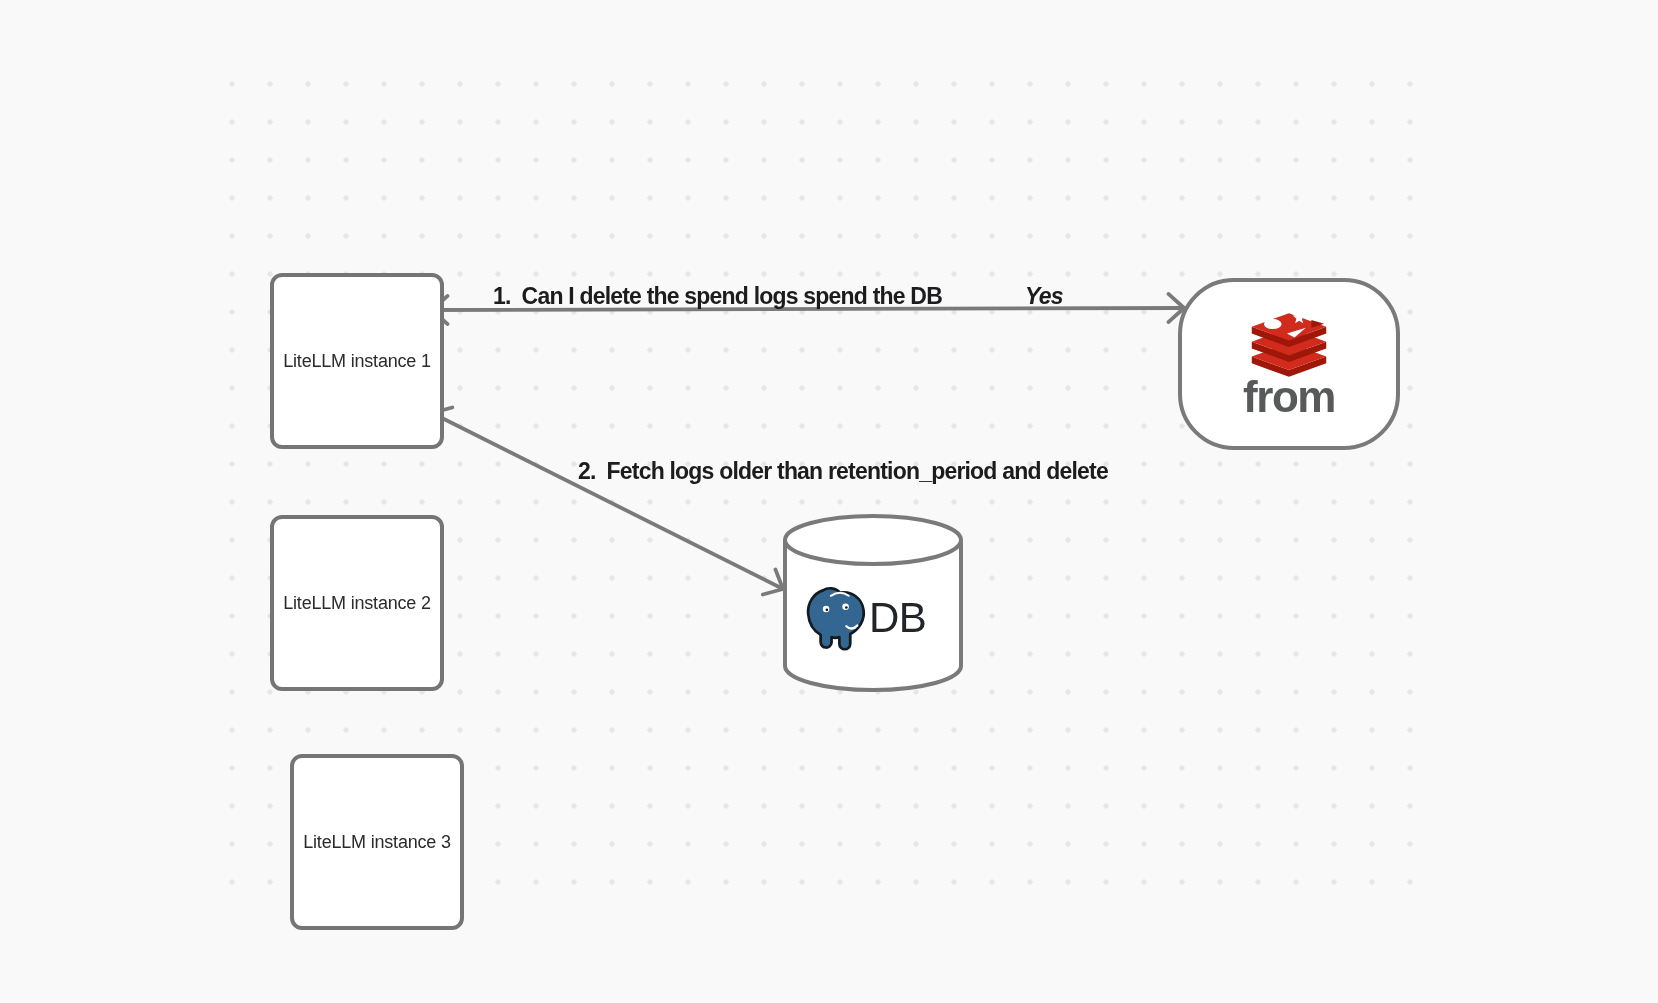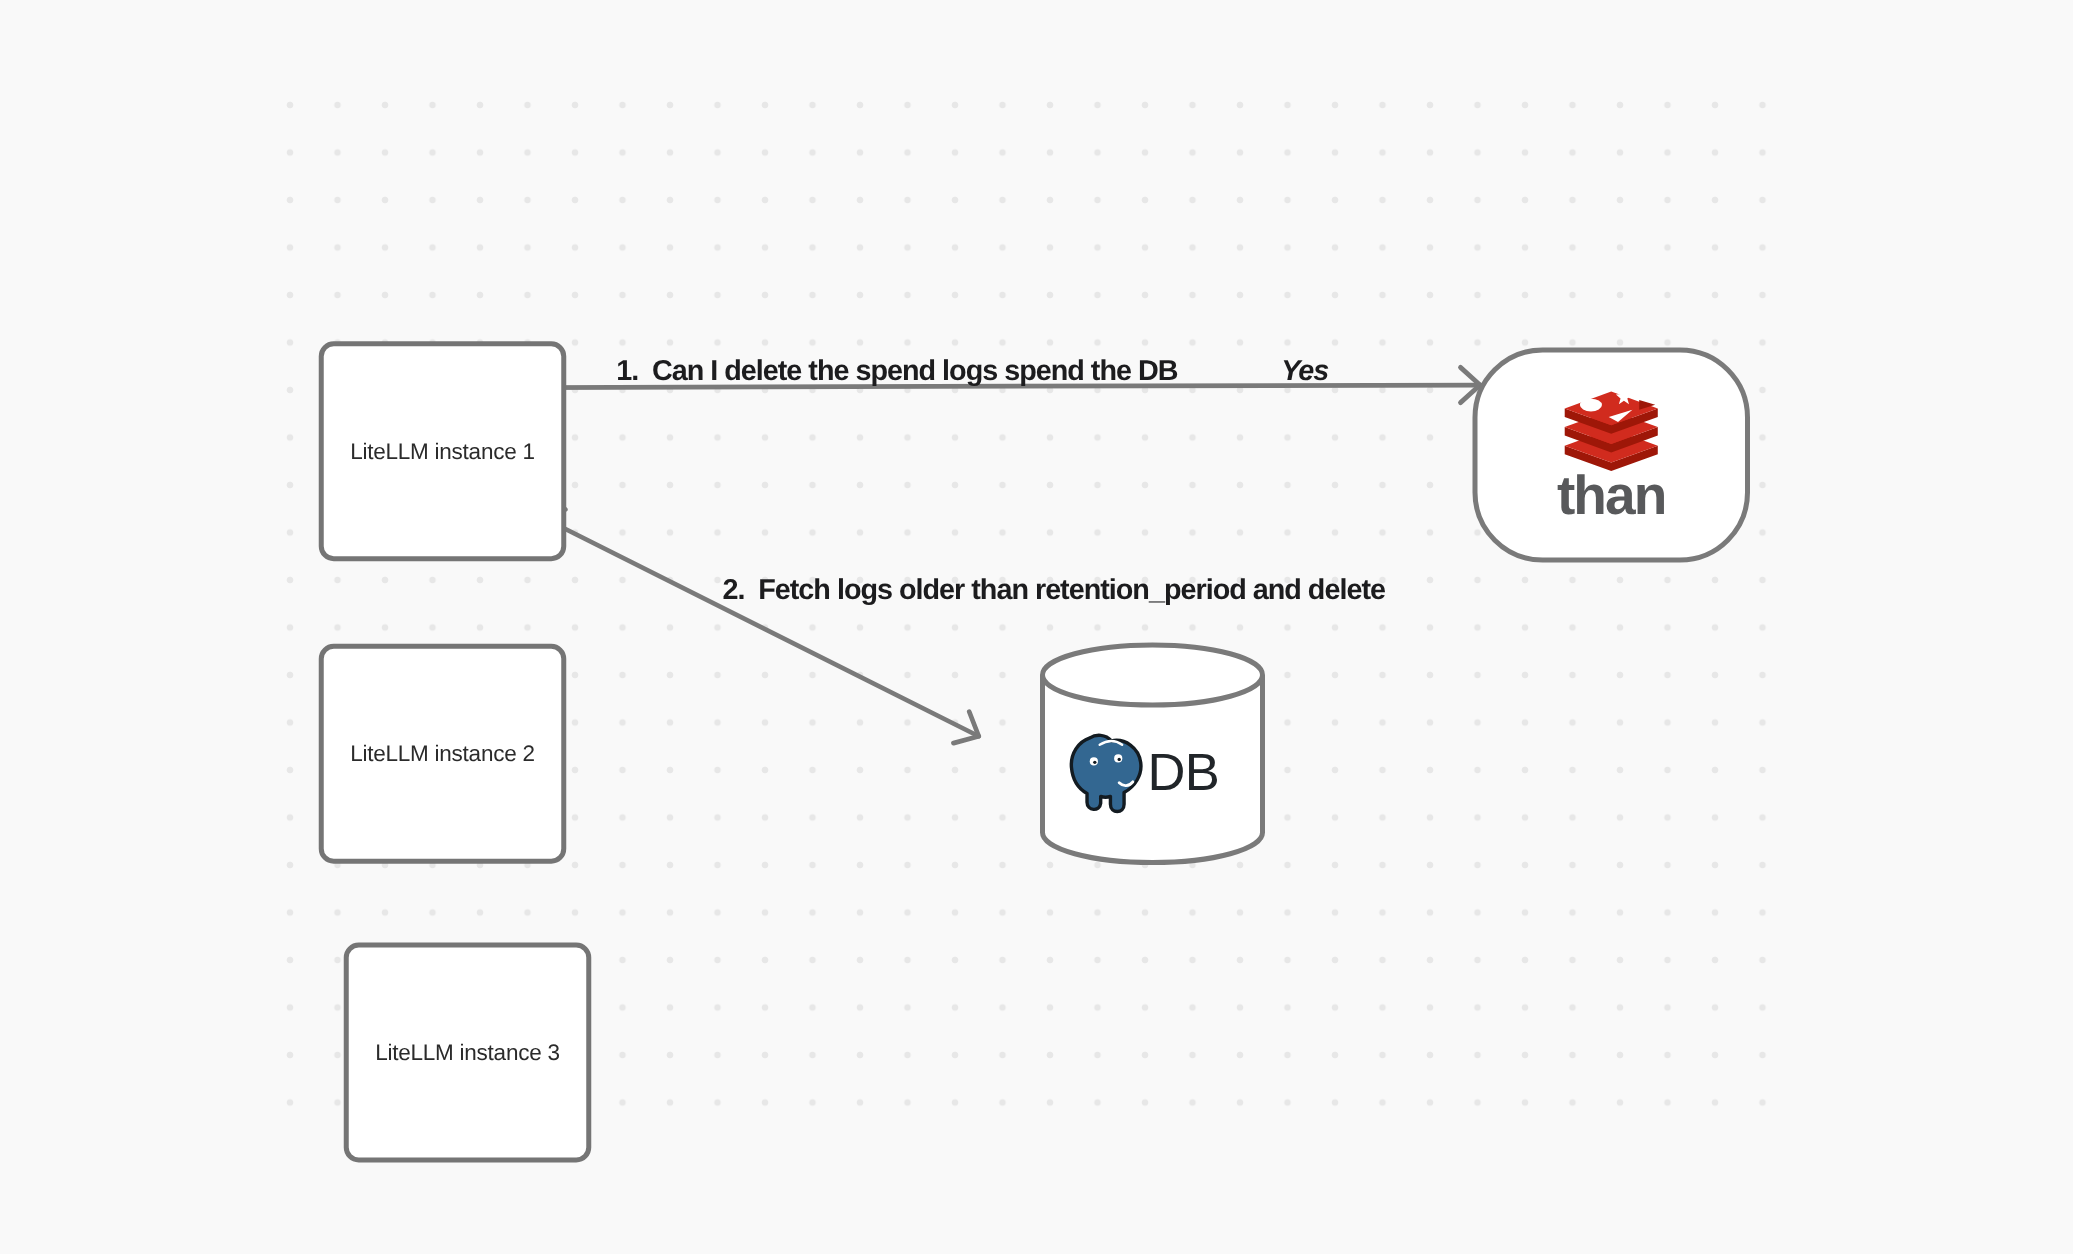--- a/index.html
+++ b/index.html
@@ -14,40 +14,40 @@
     background-image:radial-gradient(circle, #e7e7e7 2.4px, rgba(231,231,231,0) 2.9px);
     background-size:38px 38px;
     background-position:0 0;
   }
   svg.edge-layer{position:absolute;left:0;top:0;z-index:2;}
   .node{
     position:absolute;z-index:3;background:#ffffff;box-sizing:border-box;
     display:flex;align-items:center;justify-content:center;
   }
   .instance-box{
-    left:255px;width:198px;height:176px;
+    left:270px;width:174px;height:176px;
     border:4px solid #757575;border-radius:12px;
   }
   .instance-box .box-label{
     font-size:18px;color:#2b2b2b;letter-spacing:-0.2px;text-align:center;
   }
   #instance-1{top:273px;}
   #instance-2{top:515px;}
   #instance-3{top:754px;margin-left:20px;}
   .redis-node{
     left:1178px;top:278px;width:222px;height:172px;
     border:4px solid #7a7a7a;border-radius:56px;
     flex-direction:column;gap:0px;
   }
   .redis-wordmark{
     font-size:44px;font-weight:700;color:#58595b;letter-spacing:-1.5px;
     line-height:1;margin-top:-2px;
   }
   .db-node{
-    left:831px;top:513px;width:182px;height:180px;
+    left:782px;top:513px;width:182px;height:180px;
     background:transparent;border:none;
   }
   .db-node .cyl{position:absolute;left:0;top:0;}
   .db-node .pg-elephant{position:absolute;left:16px;top:68px;z-index:2;}
   .db-node .db-label{
     position:absolute;left:87px;top:84px;z-index:2;
     font-size:42px;color:#212529;line-height:1;letter-spacing:-0.5px;
   }
   .edge-label{
     position:absolute;z-index:4;white-space:nowrap;
@@ -98,21 +98,21 @@
       <path d="M10,48 L65,28 L120,48 L65,68 Z" fill="#d12b1e"></path>
 
       <path d="M10,26 L10,36 L65,56 L120,36 L120,26 L65,46 Z" fill="#9e1708"></path>
       <path d="M10,26 L65,6 L120,26 L65,46 Z" fill="#d12b1e"></path>
 
       <ellipse cx="41" cy="22" rx="13" ry="7.5" fill="#ffffff"></ellipse>
       <polygon points="80,2 82.5,9 89.5,9.5 84,14.2 86,21 80,17 74,21 76,14.2 70.5,9.5 77.5,9" fill="#ffffff"></polygon>
       <polygon points="62,36 90,27.5 73,42" fill="#ffffff"></polygon>
       <polygon points="98,16 117,21.5 98,27.5" fill="#9e1708"></polygon>
     </svg>
-    <span class="redis-wordmark">than</span>
+    <span class="redis-wordmark">from</span>
   </div>
 
   <div class="node db-node">
     <svg class="cyl" width="182" height="180" viewBox="0 0 182 180">
       <path d="M3,27 L3,153 A88,24 0 0 0 179,153 L179,27" fill="#ffffff" stroke="#7a7a7a" stroke-width="4"></path>
       <ellipse cx="91" cy="27" rx="88" ry="24" fill="#ffffff" stroke="#7a7a7a" stroke-width="4"></ellipse>
     </svg>
     <svg class="pg-elephant" width="78" height="78" viewBox="0 0 100 100">
       <path d="M32,12 C20,16 12,28 13,42 C14,54 20,64 29,69 L29,78 C29,87 42,88 43,79 L43,72 C46,73 50,73 53,72 L53,80 C53,90 67,90 67,80 L67,68 C78,62 86,50 84,37 C82,22 68,12 54,15 C48,8 38,8 32,12 Z" fill="#336791" stroke="#131b21" stroke-width="3.5" stroke-linejoin="round"></path>
       <path d="M42,19 C50,14 58,14 65,19" stroke="#ffffff" stroke-width="2.5" fill="none" stroke-linecap="round"></path>

